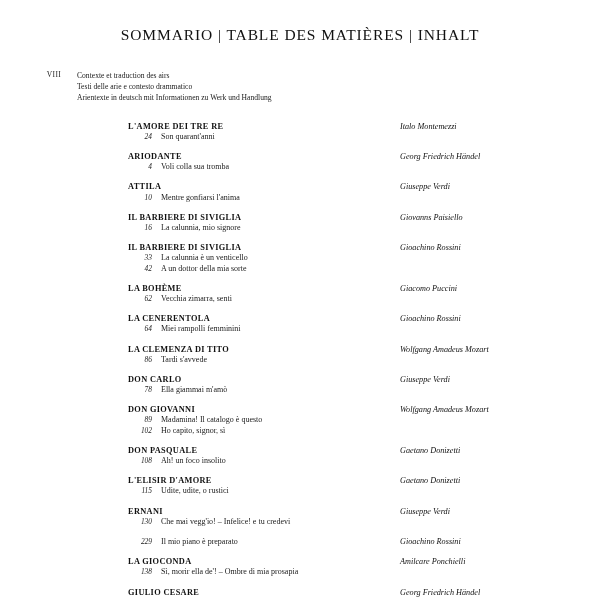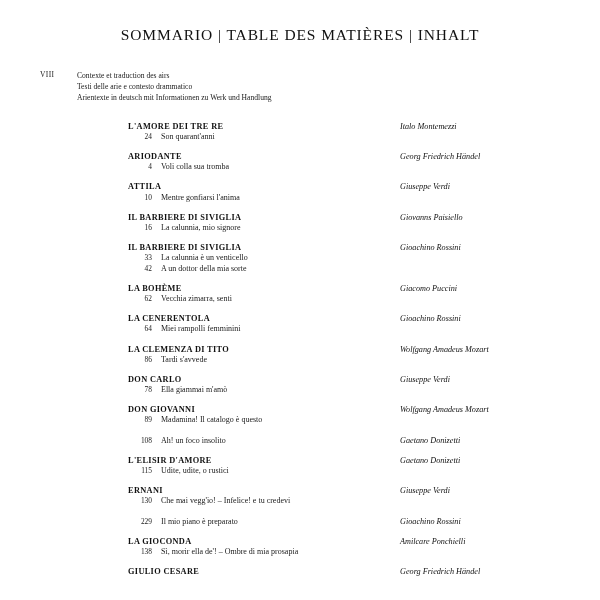--- a/index.html
+++ b/index.html
@@ -30,21 +30,21 @@
     white-space: nowrap;
     color: #111;
   }
   .preface {
     margin-top: 26px;
     display: flex;
     align-items: flex-start;
   }
   .preface-num {
     width: 28px;
-    text-align: left;
+    text-align: center;
     font-size: 7.5px;
     letter-spacing: 0.4px;
     padding-right: 9px;
     color: #1a1a1a;
     flex: 0 0 auto;
     padding-top: 0px;
   }
   .preface-lines {
     font-size: 7.6px;
     line-height: 1.48;
@@ -82,20 +82,21 @@
     align-items: baseline;
     margin-top: 1.2px;
   }
   .aria-page {
     width: 112px;
     text-align: right;
     padding-right: 9px;
     font-size: 7.4px;
     color: #1a1a1a;
     flex: 0 0 auto;
+    font-style: italic;
   }
   .aria-title {
     font-size: 8px;
     color: #1a1a1a;
   }
 </style>
 </head>
 <body>
 
 <div class="page">
@@ -218,23 +219,30 @@
 
     <div class="entry">
       <div class="entry-head">
         <div class="entry-title">DON GIOVANNI</div>
       </div>
       <div class="entry-composer">Wolfgang Amadeus Mozart</div>
       <div class="aria">
         <div class="aria-page">89</div>
         <div class="aria-title">Madamina! Il catalogo è questo</div>
       </div>
-    </div>
-
-    <div class="entry">
+      <div class="aria">
+        <div class="aria-page">102</div>
+        <div class="aria-title">Ho capito, signor, sì</div>
+      </div>
+    </div>
+
+    <div class="entry">
+      <div class="entry-head">
+        <div class="entry-title">DON PASQUALE</div>
+      </div>
       <div class="entry-composer">Gaetano Donizetti</div>
       <div class="aria">
         <div class="aria-page">108</div>
         <div class="aria-title">Ah! un foco insolito</div>
       </div>
     </div>
 
     <div class="entry">
       <div class="entry-head">
         <div class="entry-title">L'ELISIR D'AMORE</div>

